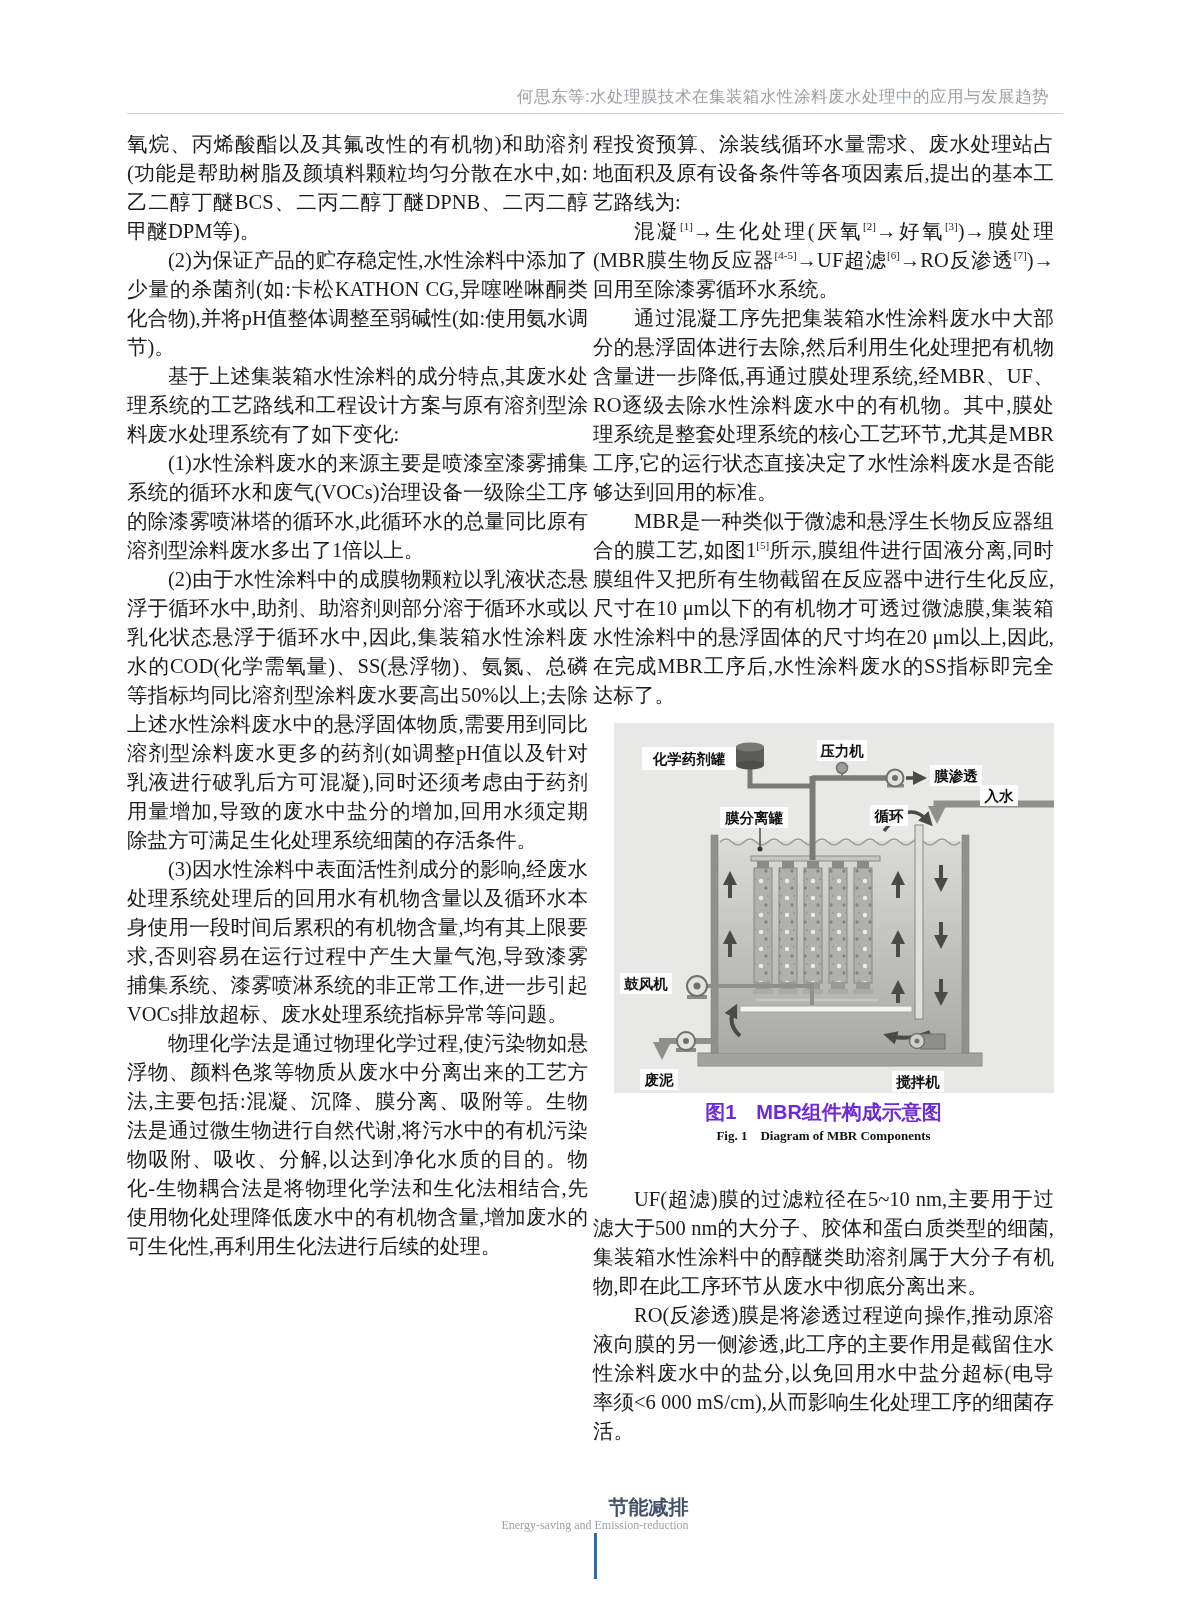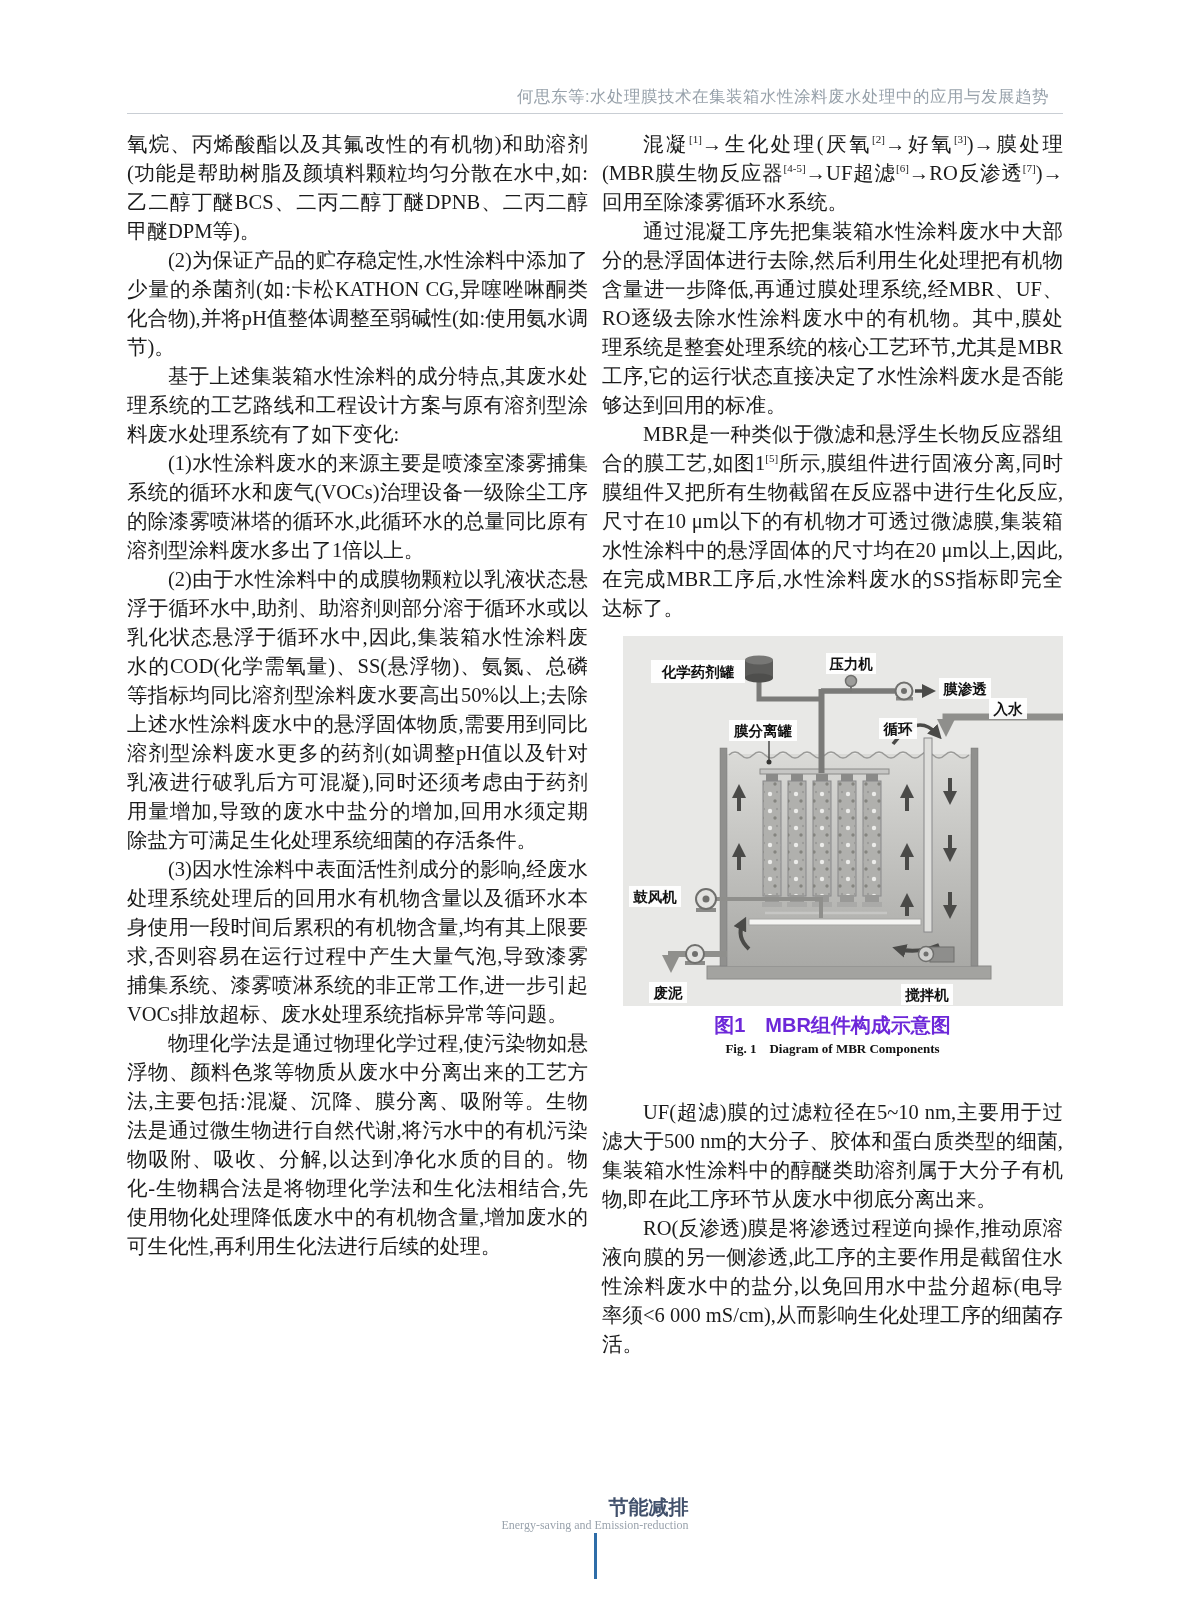--- a/index.html
+++ b/index.html
@@ -8,21 +8,21 @@
     font-family:"Liberation Serif","DejaVu Serif",serif; color:#1b1b1b;
     overflow:hidden;
   }
   .running-head {
     position:absolute; top:86px; left:127px; width:936px;
     text-align:right; padding-right:14px; box-sizing:border-box;
     font-family:"Liberation Sans","DejaVu Sans",sans-serif;
     font-size:16.5px; color:#97a1aa; letter-spacing:0.5px;
   }
   .head-rule { position:absolute; top:113px; left:127px; width:936px; height:1px; background:#c9ced4; }
-  .columns { position:absolute; top:130px; left:127px; width:936px; display:flex; gap:14px; }
+  .columns { position:absolute; top:130px; left:127px; width:936px; display:flex; gap:5px; }
   .col { width:461px; font-size:20.5px; line-height:29px; text-align:justify; text-justify:inter-ideograph; }
   .para { margin:0; }
   .para.indent { text-indent:41px; }
   sup { font-size:11px; vertical-align:super; line-height:0; }
 
   figure.mbr-figure { margin:13px 0 0 0; }
   .fig-canvas { display:block; margin-left:21px; }
   figcaption { text-align:center; margin-top:7px; }
   .cap-cn { font-family:"Liberation Sans","DejaVu Sans",sans-serif; font-weight:bold; font-size:20px; color:#6d28d9; line-height:24px; }
   .cap-en { font-family:"Liberation Serif","DejaVu Serif",serif; font-weight:bold; font-size:13px; color:#111; line-height:24px; }
@@ -54,20 +54,21 @@
         <p class="para indent">(2)为保证产品的贮存稳定性,水性涂料中添加了少量的杀菌剂(如:卡松KATHON CG,异噻唑啉酮类化合物),并将pH值整体调整至弱碱性(如:使用氨水调节)。</p>
         <p class="para indent">基于上述集装箱水性涂料的成分特点,其废水处理系统的工艺路线和工程设计方案与原有溶剂型涂料废水处理系统有了如下变化:</p>
         <p class="para indent">(1)水性涂料废水的来源主要是喷漆室漆雾捕集系统的循环水和废气(VOCs)治理设备一级除尘工序的除漆雾喷淋塔的循环水,此循环水的总量同比原有溶剂型涂料废水多出了1倍以上。</p>
         <p class="para indent">(2)由于水性涂料中的成膜物颗粒以乳液状态悬浮于循环水中,助剂、助溶剂则部分溶于循环水或以乳化状态悬浮于循环水中,因此,集装箱水性涂料废水的COD(化学需氧量)、SS(悬浮物)、氨氮、总磷等指标均同比溶剂型涂料废水要高出50%以上;去除上述水性涂料废水中的悬浮固体物质,需要用到同比溶剂型涂料废水更多的药剂(如调整pH值以及针对乳液进行破乳后方可混凝),同时还须考虑由于药剂用量增加,导致的废水中盐分的增加,回用水须定期除盐方可满足生化处理系统细菌的存活条件。</p>
         <p class="para indent">(3)因水性涂料中表面活性剂成分的影响,经废水处理系统处理后的回用水有机物含量以及循环水本身使用一段时间后累积的有机物含量,均有其上限要求,否则容易在运行过程中产生大量气泡,导致漆雾捕集系统、漆雾喷淋系统的非正常工作,进一步引起VOCs排放超标、废水处理系统指标异常等问题。</p>
         <p class="para indent">物理化学法是通过物理化学过程,使污染物如悬浮物、颜料色浆等物质从废水中分离出来的工艺方法,主要包括:混凝、沉降、膜分离、吸附等。生物法是通过微生物进行自然代谢,将污水中的有机污染物吸附、吸收、分解,以达到净化水质的目的。物化-生物耦合法是将物理化学法和生化法相结合,先使用物化处理降低废水中的有机物含量,增加废水的可生化性,再利用生化法进行后续的处理。</p>
       </section>
 
     <section class="col">
       <div id="right-before">
+          <p class="para">程投资预算、涂装线循环水量需求、废水处理站占地面积及原有设备条件等各项因素后,提出的基本工艺路线为:</p>
           <p class="para indent">混凝<sup>[1]</sup>→生化处理(厌氧<sup>[2]</sup>→好氧<sup>[3]</sup>)→膜处理(MBR膜生物反应器<sup>[4-5]</sup>→UF超滤<sup>[6]</sup>→RO反渗透<sup>[7]</sup>)→回用至除漆雾循环水系统。</p>
           <p class="para indent">通过混凝工序先把集装箱水性涂料废水中大部分的悬浮固体进行去除,然后利用生化处理把有机物含量进一步降低,再通过膜处理系统,经MBR、UF、RO逐级去除水性涂料废水中的有机物。其中,膜处理系统是整套处理系统的核心工艺环节,尤其是MBR工序,它的运行状态直接决定了水性涂料废水是否能够达到回用的标准。</p>
           <p class="para indent">MBR是一种类似于微滤和悬浮生长物反应器组合的膜工艺,如图1<sup>[5]</sup>所示,膜组件进行固液分离,同时膜组件又把所有生物截留在反应器中进行生化反应,尺寸在10 μm以下的有机物才可透过微滤膜,集装箱水性涂料中的悬浮固体的尺寸均在20 μm以上,因此,在完成MBR工序后,水性涂料废水的SS指标即完全达标了。</p>
         </div>
 
       <figure class="mbr-figure">
         <svg class="fig-canvas" width="440" height="370" viewBox="0 0 440 370" xmlns="http://www.w3.org/2000/svg">
           <defs>
             <linearGradient id="waterGrad" x1="0" y1="0" x2="0" y2="1">
               <stop offset="0" stop-color="#dadad7"></stop>

